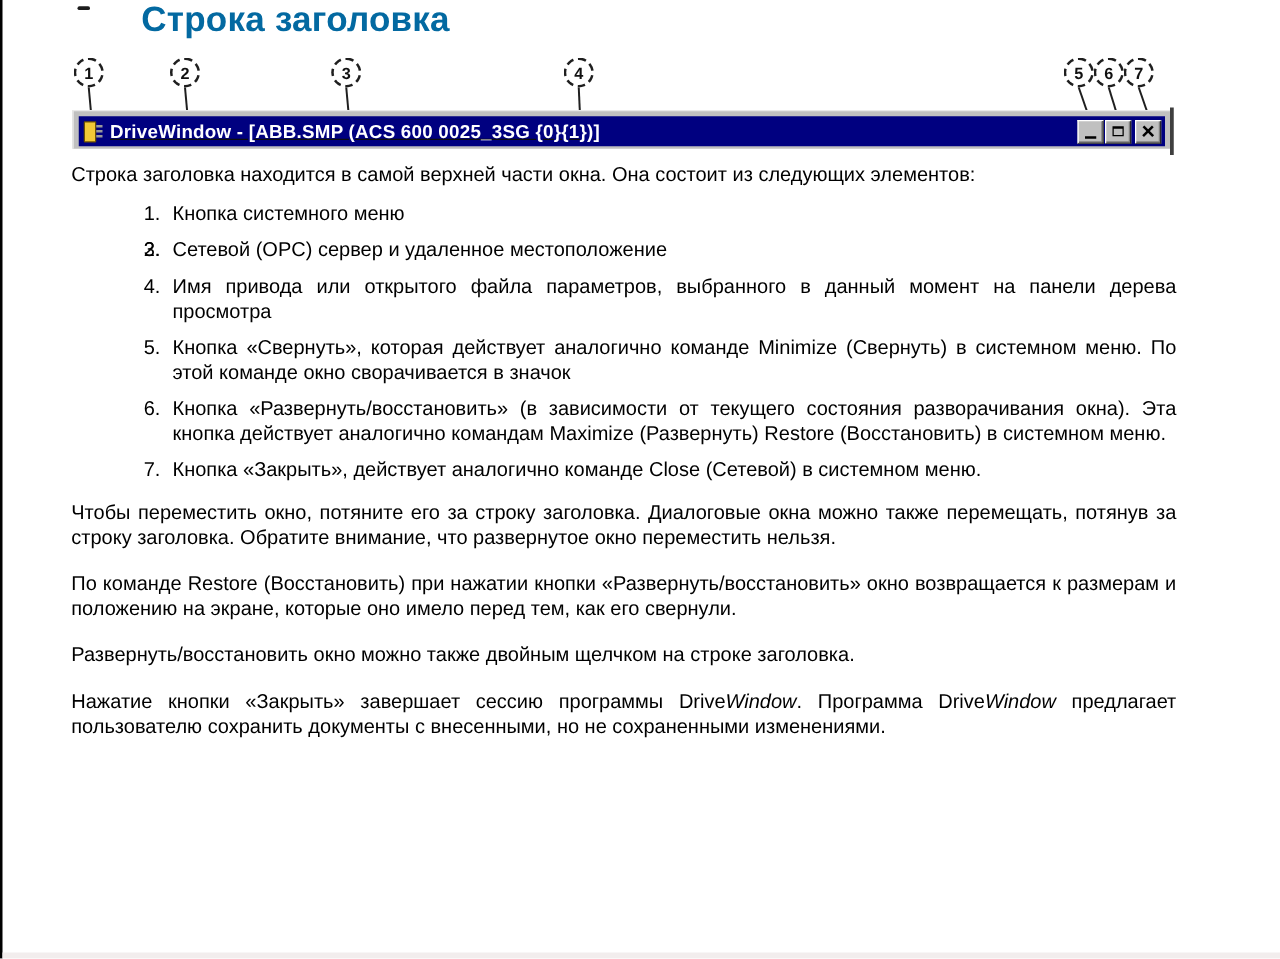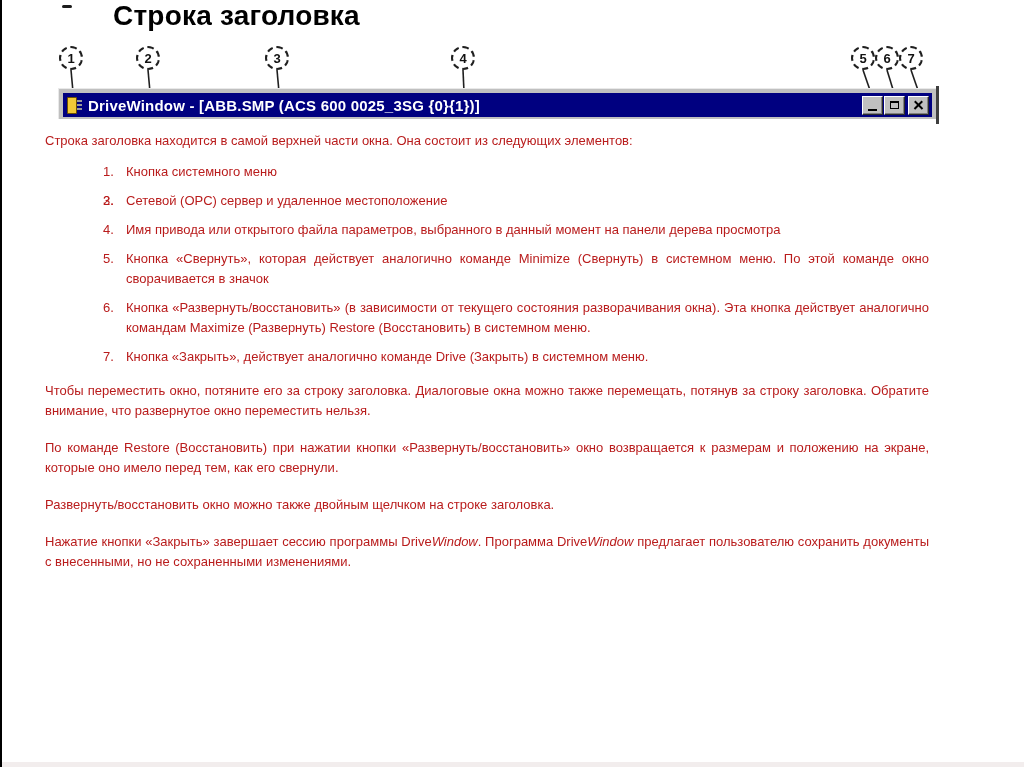--- a/index.html
+++ b/index.html
@@ -3,39 +3,39 @@
 <meta charset="utf-8">
 <style>
   html,body{margin:0;padding:0;background:#ffffff;}
   .page{
     position:relative;width:1024px;height:767px;background:#ffffff;overflow:hidden;
     font-family:"Liberation Sans", sans-serif;color:#0e0e0e;
   }
   .left-edge{position:absolute;left:0;top:0;width:2px;height:767px;background:#000;}
   .bottom-strip{position:absolute;left:2px;bottom:0;width:1022px;height:5px;background:#f2eded;}
   .top-dash{position:absolute;left:62px;top:5px;width:10px;height:3px;background:#1c1c1c;border-radius:2px;}
-  .page-title{position:absolute;left:113px;top:0px;margin:0;font-size:28px;font-weight:bold;color:#000000;letter-spacing:0.2px;}
+  .page-title{position:absolute;left:113px;top:0px;margin:0;font-size:28px;font-weight:bold;color:#0369a1;letter-spacing:0.2px;}
 
   
   .callout{
     position:absolute;width:20px;height:20px;border:2px dashed #1f1f1f;border-radius:50%;
     display:flex;align-items:center;justify-content:center;
     font-size:13px;font-weight:bold;color:#111;background:#fff;box-sizing:content-box;
   }
   .leader-lines{position:absolute;left:0;top:0;width:1024px;height:767px;pointer-events:none;}
 
   
   .win{
     position:absolute;left:58px;top:88px;width:878px;height:31px;background:#c0c0c0;
     border-top:1px solid #e9e9e9;border-left:1px solid #e9e9e9;box-sizing:border-box;
   }
   .win-shadow{position:absolute;left:936px;top:86px;width:3px;height:38px;background:#3f3f3f;}
   .titlebar{
     position:absolute;left:4px;top:4px;right:4px;bottom:4px;background:#000080;
-    display:flex;align-items:center;padding:12px 3px;box-sizing:border-box;
+    display:flex;align-items:center;padding:12px 3px;box-sizing:border-box;text-decoration:underline;
   }
   .app-icon{position:relative;width:16px;height:16px;flex:0 0 auto;}
   .app-icon .book{position:absolute;left:1px;top:0;width:8px;height:15px;background:#f2c937;border:1px solid #6e5200;border-radius:1px;}
   .app-icon .l1,.app-icon .l2,.app-icon .l3{position:absolute;left:11px;width:5px;height:2px;background:#9a9a9a;}
   .app-icon .l1{top:3px}.app-icon .l2{top:7px}.app-icon .l3{top:11px}
   .win-title{color:#fff;font-weight:bold;font-size:15px;margin-left:6px;white-space:nowrap;letter-spacing:0.2px;}
   .win-buttons{margin-left:auto;display:flex;align-items:center;}
   .wbtn{
     width:21px;height:19px;background:#c0c0c0;position:relative;box-sizing:border-box;
     border-top:1px solid #ffffff;border-left:1px solid #ffffff;
@@ -48,21 +48,21 @@
   .g-min{width:9px;height:2px;background:#000;margin-top:10px;}
   .g-max{width:9px;height:8px;border:1px solid #000;border-top-width:2px;box-sizing:border-box;}
   .g-close{position:relative;width:11px;height:11px;}
   .g-close::before,.g-close::after{
     content:"";position:absolute;left:0;top:4.5px;width:11px;height:2.4px;background:#000;
   }
   .g-close::before{transform:rotate(45deg);}
   .g-close::after{transform:rotate(-45deg);}
 
   
-  .doc{position:absolute;left:45px;top:131px;width:884px;font-size:13px;line-height:20px;color:#b91c1c;}
+  .doc{position:absolute;left:57px;top:131px;width:884px;font-size:16px;line-height:20px;color:#000000;}
   .intro{margin:0 0 11px 0;}
   ol.items{list-style:none;margin:0;padding:0;}
   ol.items li{position:relative;padding-left:81px;margin-bottom:9px;text-align:justify;}
   ol.items li .num{position:absolute;left:58px;top:0;}
   .paras{margin-top:14px;}
   .paras p{margin:0 0 17px 0;text-align:justify;}
   .paras p:last-child{margin-bottom:0;}
   i{font-style:italic;}
 </style>
 </head>
@@ -120,21 +120,21 @@
   <div class="doc">
     <p class="intro">Строка заголовка находится в самой верхней части окна. Она состоит из следующих элементов:</p>
 
     <ol class="items">
       <li><span class="num">1.</span><span><span>Кнопка системного меню</span></span></li>
       <li><span class="num">2.</span></li>
       <li><span class="num">3.</span><span><span>Сетевой (OPC) сервер и удаленное местоположение</span></span></li>
       <li><span class="num">4.</span><span><span>Имя привода или открытого файла параметров, выбранного в данный момент на панели дерева просмотра</span></span></li>
       <li><span class="num">5.</span><span><span>Кнопка «Свернуть», которая действует аналогично команде Minimize (Свернуть) в системном меню. По этой команде окно сворачивается в значок</span></span></li>
       <li><span class="num">6.</span><span><span>Кнопка «Развернуть/восстановить» (в зависимости от текущего состояния разворачивания окна). Эта кнопка действует аналогично командам Maximize (Развернуть) Restore (Восстановить) в системном меню.</span></span></li>
-      <li><span class="num">7.</span><span><span>Кнопка «Закрыть», действует аналогично команде Drive (Закрыть) в системном меню.</span></span></li>
+      <li><span class="num">7.</span><span><span>Кнопка «Закрыть», действует аналогично команде Close (Сетевой) в системном меню.</span></span></li>
     </ol>
 
     <div class="paras">
       <p><span>Чтобы переместить окно, потяните его за строку заголовка. Диалоговые окна можно также перемещать, потянув за строку заголовка. Обратите внимание, что развернутое окно переместить нельзя.</span></p>
       <p><span>По команде Restore (Восстановить) при нажатии кнопки «Развернуть/восстановить» окно возвращается к размерам и положению на экране, которые оно имело перед тем, как его свернули.</span></p>
       <p><span>Развернуть/восстановить окно можно также двойным щелчком на строке заголовка.</span></p>
       <p><span>Нажатие кнопки «Закрыть» завершает сессию программы Drive</span><i>Window</i><span>. Программа Drive</span><i>Window</i><span> предлагает пользователю сохранить документы с внесенными, но не сохраненными изменениями.</span></p>
     </div>
   </div>
 </div>

